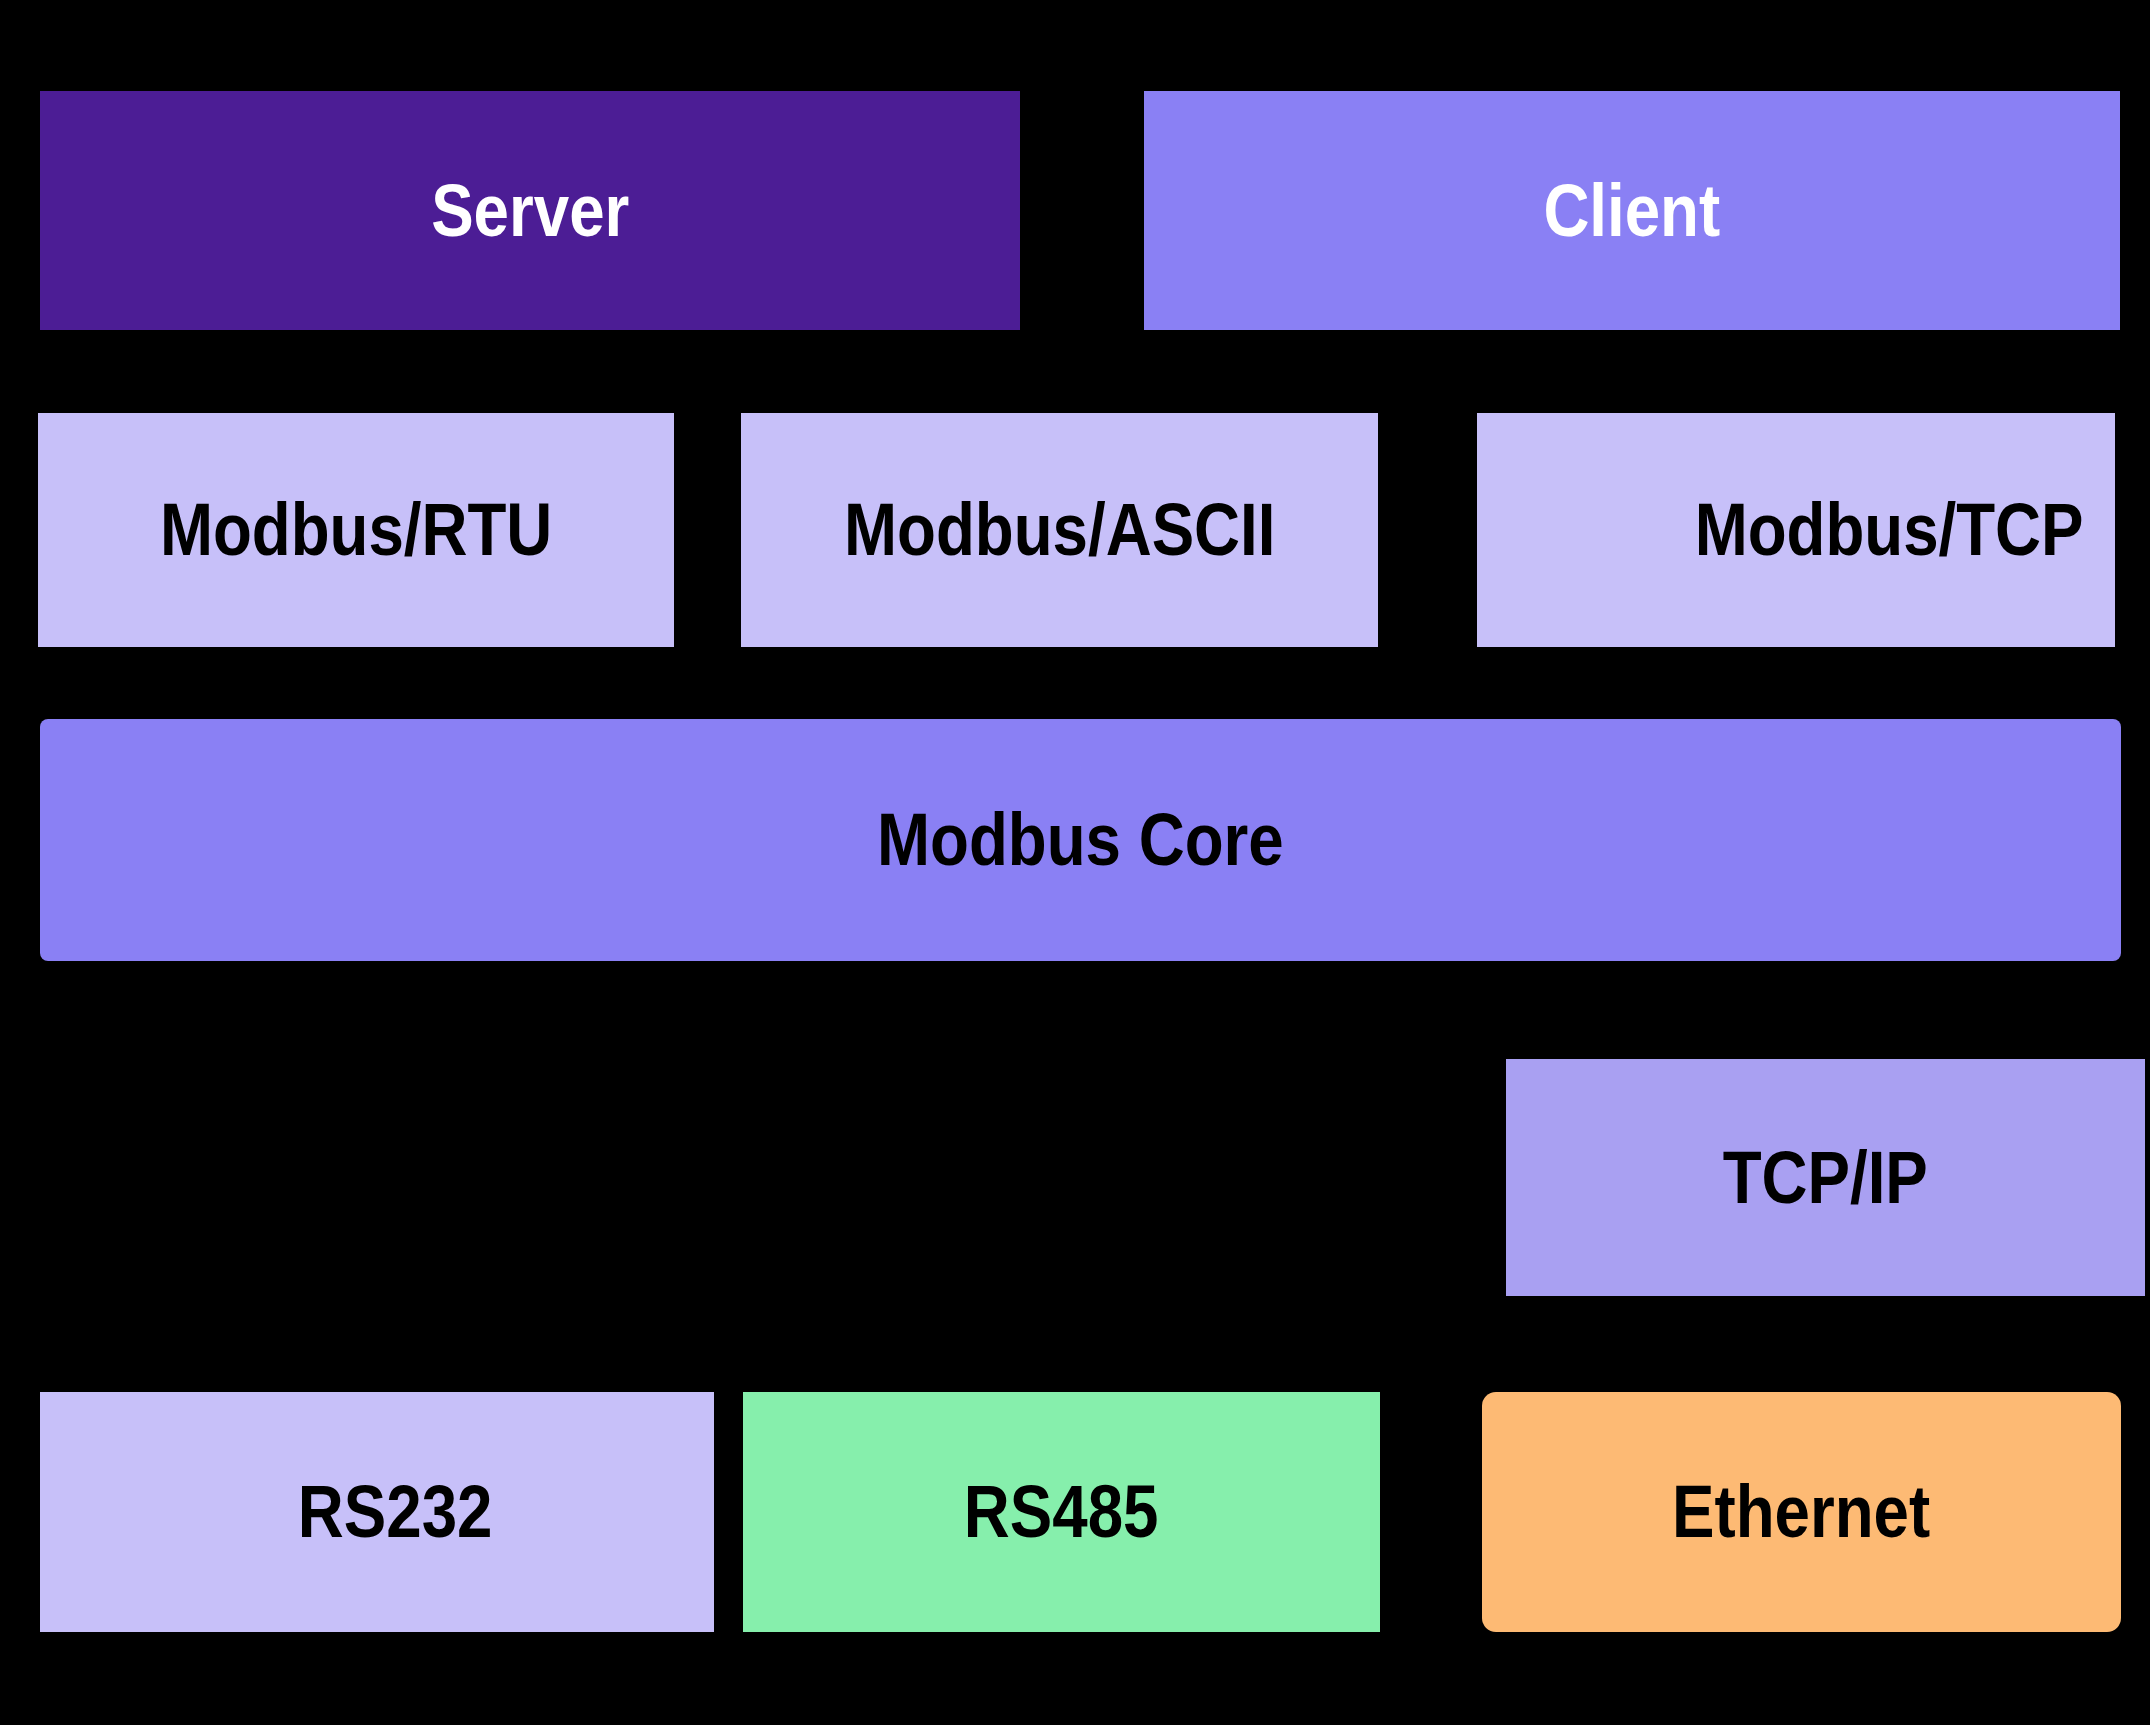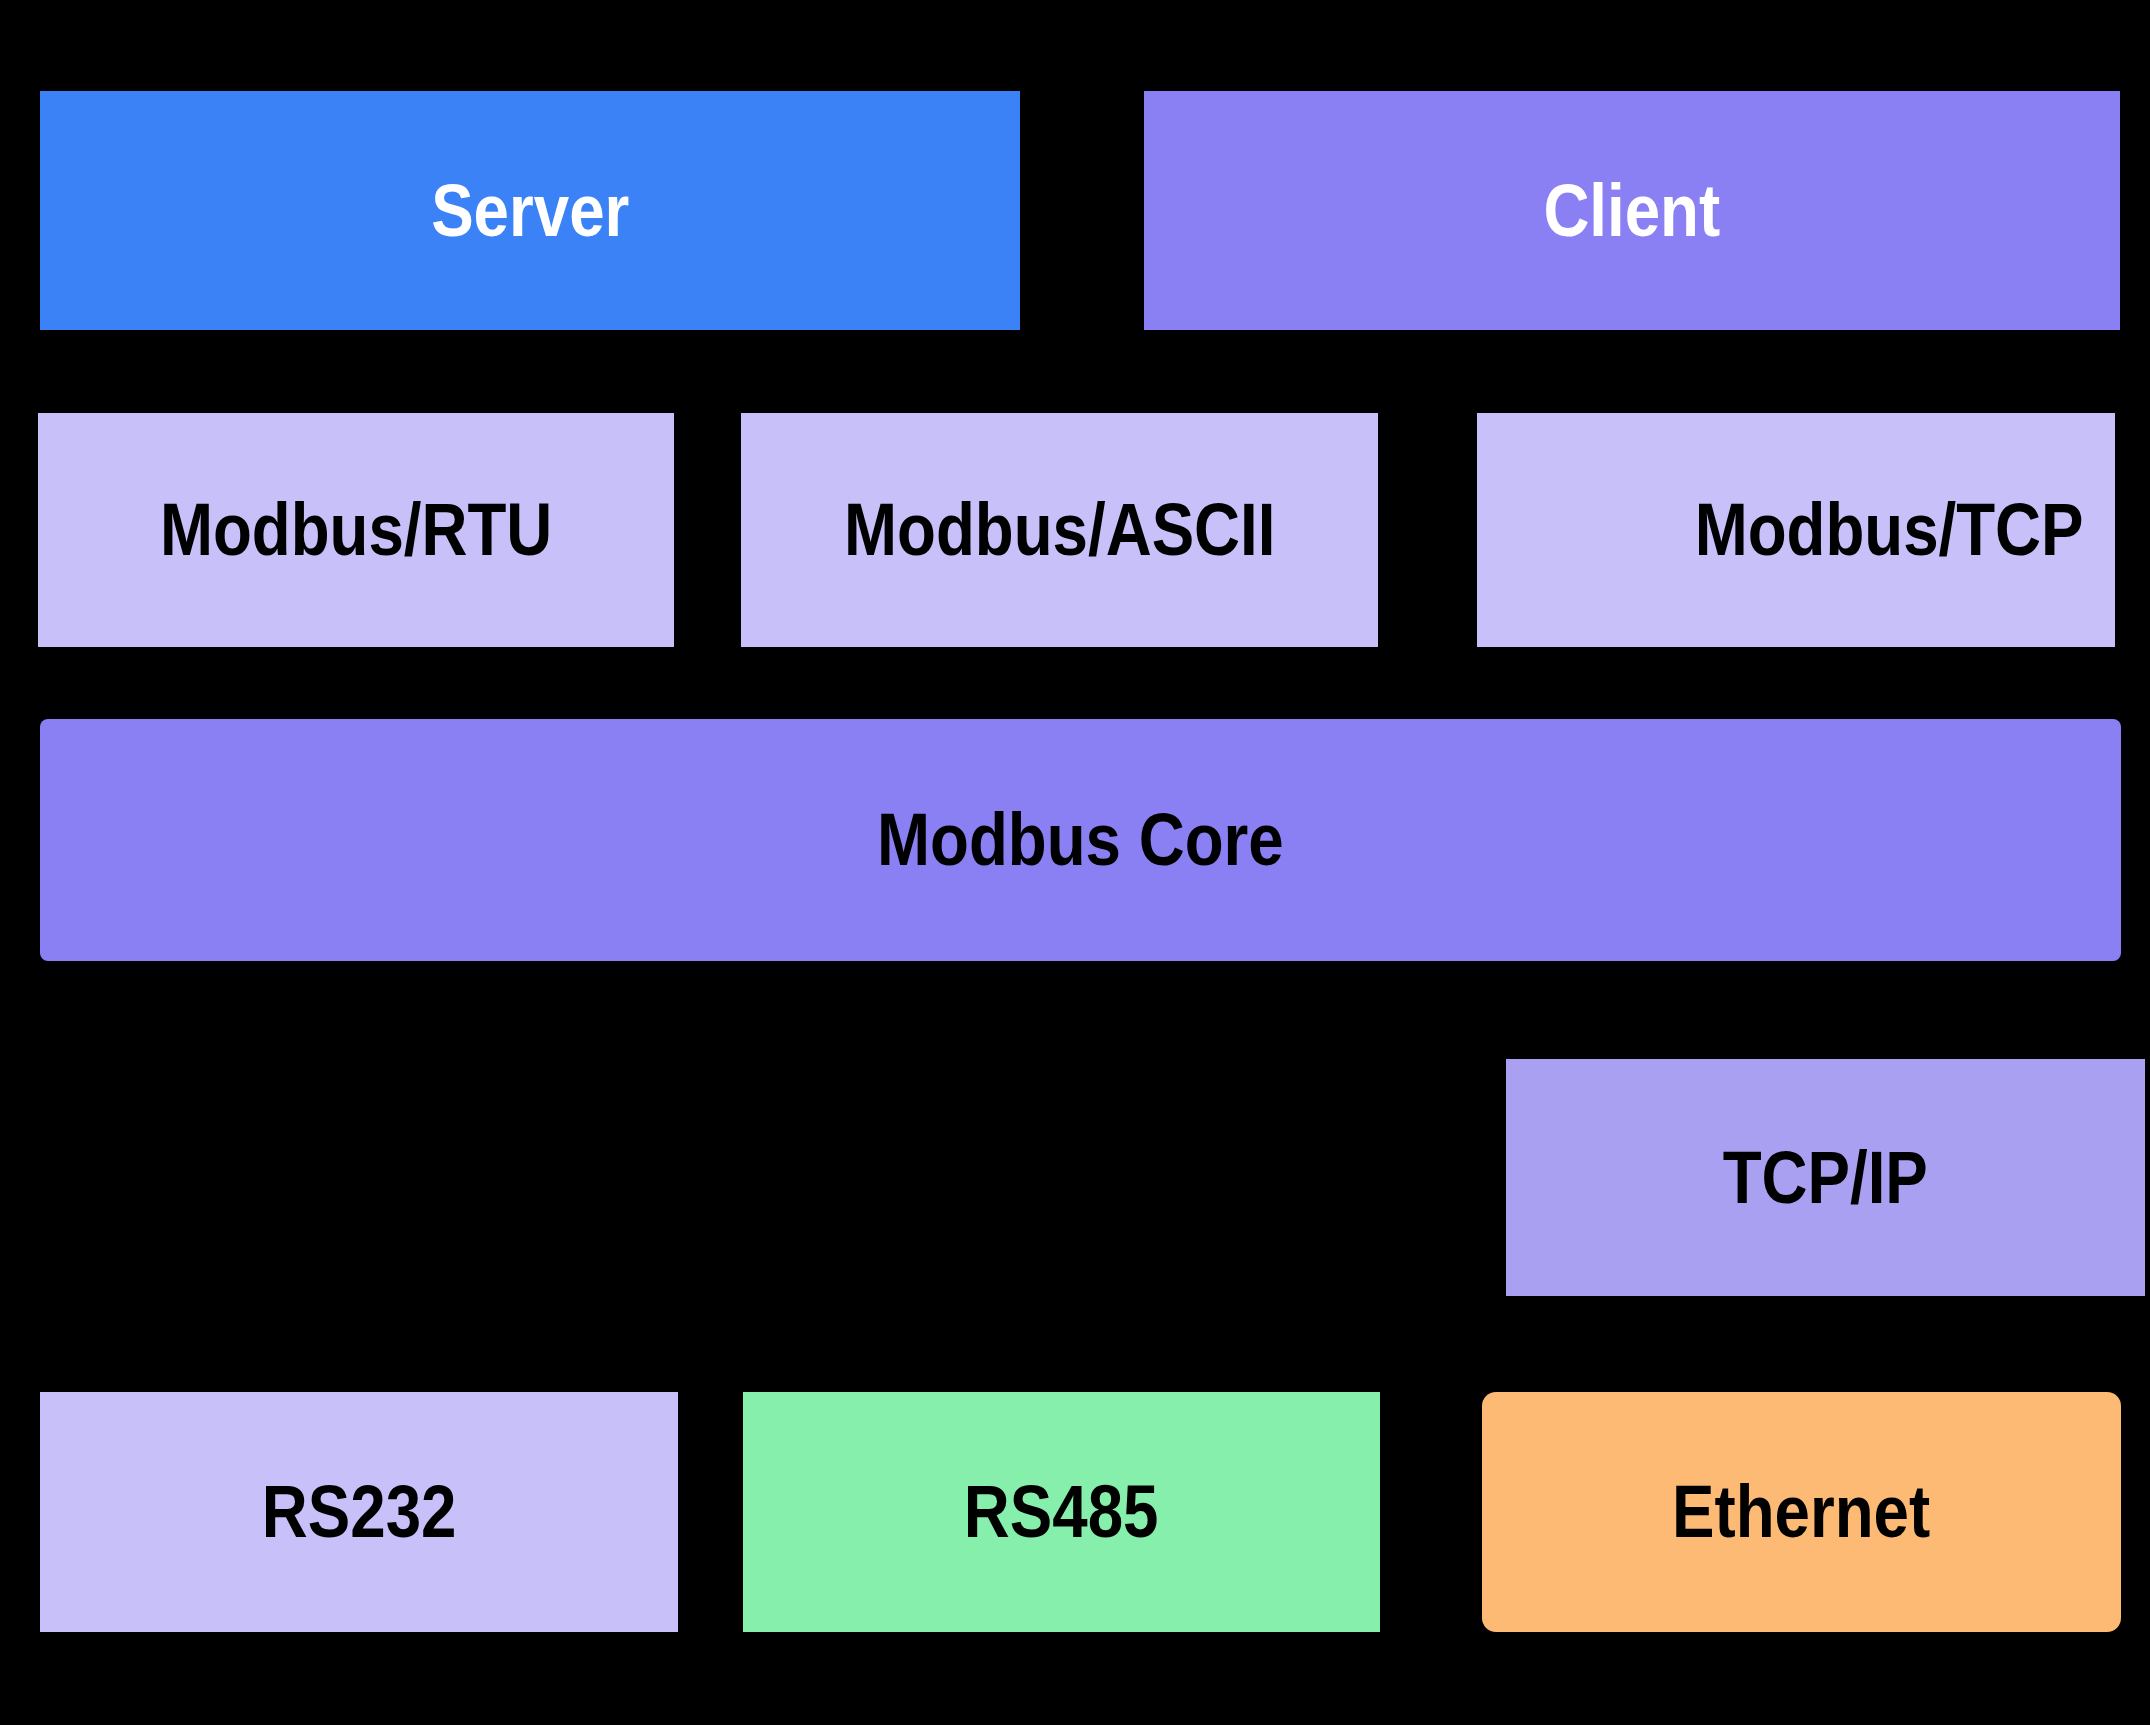--- a/index.html
+++ b/index.html
@@ -44,21 +44,21 @@
   
   .b-tcpip  { left: 1482px; top: 1059px; width: 639px;  height: 237px; margin-left: 24px; }
   
   .b-rs232  { left: 40px;   top: 1392px; width: 638px;  height: 240px; }
   .b-rs485  { left: 743px;  top: 1392px; width: 637px;  height: 240px; }
   .b-eth    { left: 1482px; top: 1392px; width: 639px;  height: 240px; }
 </style>
 </head>
 <body style="background-color: rgb(0, 0, 0);">
 
-<div class="box b-server text-light" style="background-color: #3b82f6; text-align: right;">
+<div class="box b-server text-light" style="background-color: #4c1d95; text-align: right;">
   <span class="label">Server</span>
 </div>
 
 <div class="box b-client text-light" style="background-color: rgb(138, 128, 244);">
   <span class="label">Client</span>
 </div>
 
 <div class="box b-rtu text-dark" style="background-color: rgb(199, 192, 249);">
   <span class="label">Modbus/RTU</span>
 </div>
@@ -72,21 +72,21 @@
 </div>
 
 <div class="box b-core text-dark" style="background-color: rgb(138, 128, 244);">
   <span class="label">Modbus Core</span>
 </div>
 
 <div class="box b-tcpip text-dark" style="background-color: rgb(169, 160, 242);">
   <span class="label">TCP/IP</span>
 </div>
 
-<div class="box b-rs232 text-dark" style="background-color: rgb(199, 192, 249);">
+<div class="box b-rs232 text-dark" style="background-color: rgb(199, 192, 249); padding-left: 36px;">
   <span class="label">RS232</span>
 </div>
 
 <div class="box b-rs485 text-dark" style="background-color: #86efac;">
   <span class="label">RS485</span>
 </div>
 
 <div class="box b-eth text-dark" style="background-color: #fdba74; border-radius: 14px;">
   <span class="label">Ethernet</span>
 </div>

